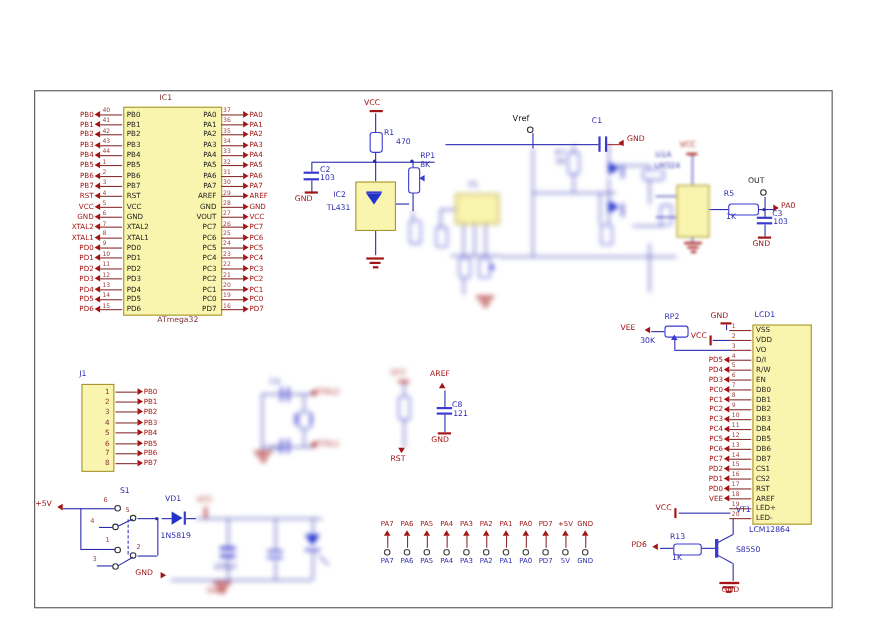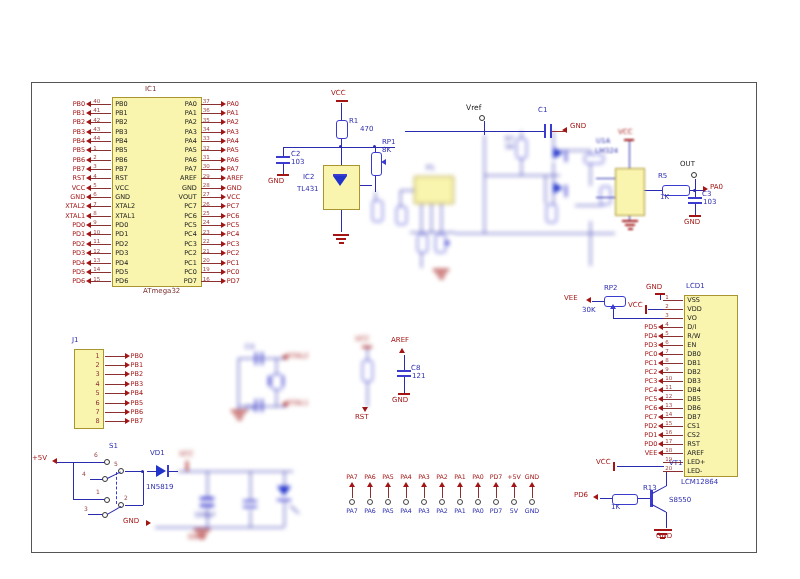--- a/index.html
+++ b/index.html
@@ -994,18 +994,18 @@
   <span class="t pn" style="left:94px;top:452px">6</span>
   <span class="t pn" style="left:82px;top:471px">4</span>
   <span class="t pn" style="left:96px;top:489px">1</span>
   <span class="t pn" style="left:84px;top:506px">3</span>
   <span class="t pn" style="left:114px;top:461px">5</span>
   <span class="t pn" style="left:124px;top:495px">2</span>
   <span class="t nv" style="left:150px;top:450px">VD1</span>
   <span class="t nv" style="left:146px;top:484px">1N5819</span>
   <span class="t red" style="left:123px;top:518px">GND</span>
   <span class="t red" style="left:574px;top:492px">PD6</span>
-  <span class="t nv" style="left:643px;top:485px">R13</span>
+  <span class="t nv" style="left:609px;top:485px">R13</span>
   <span class="t nv" style="left:611px;top:504px">1K</span>
   <span class="t nv" style="left:669px;top:460px">VT1</span>
   <span class="t nv" style="left:669px;top:497px">S8550</span>
   <span class="t red" style="left:656px;top:533px">GND</span>
 </div>
 
 </body></html>

